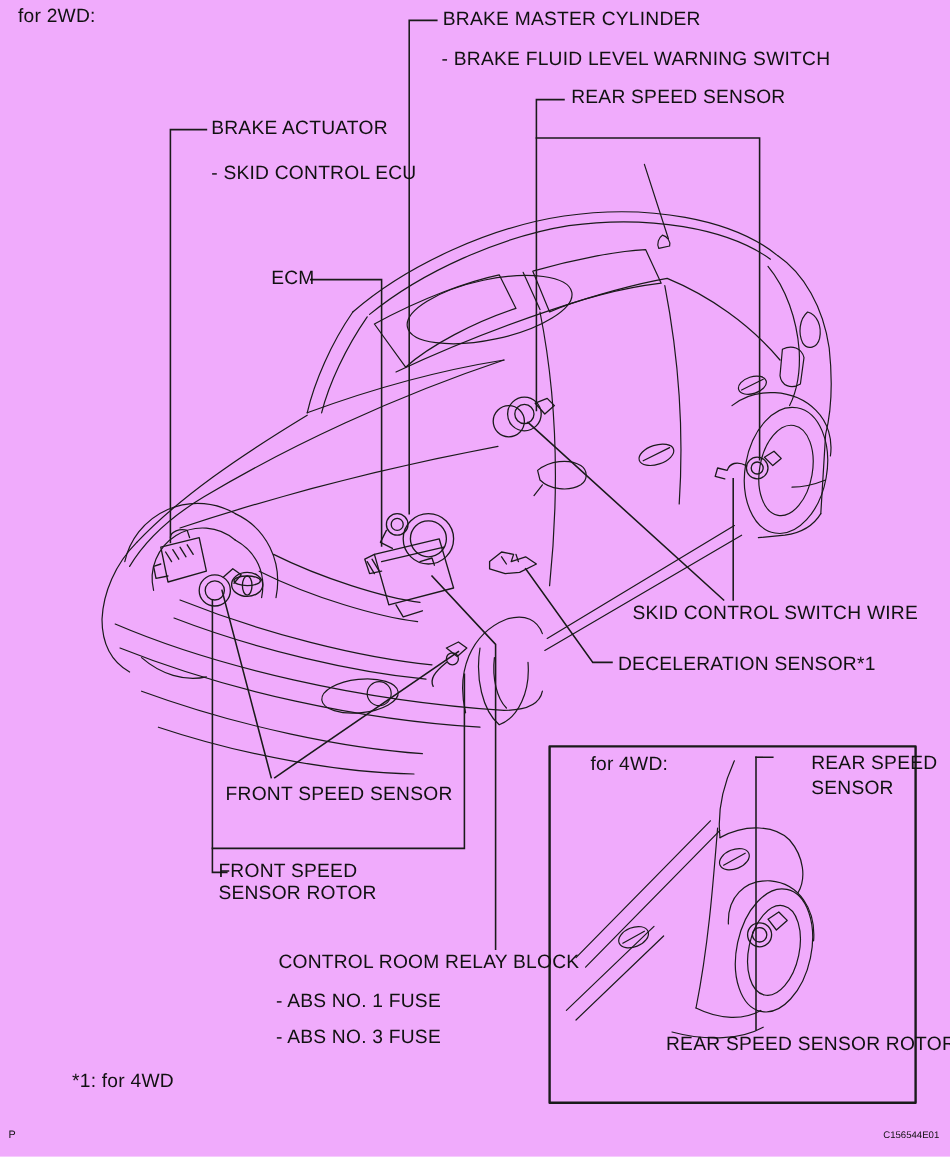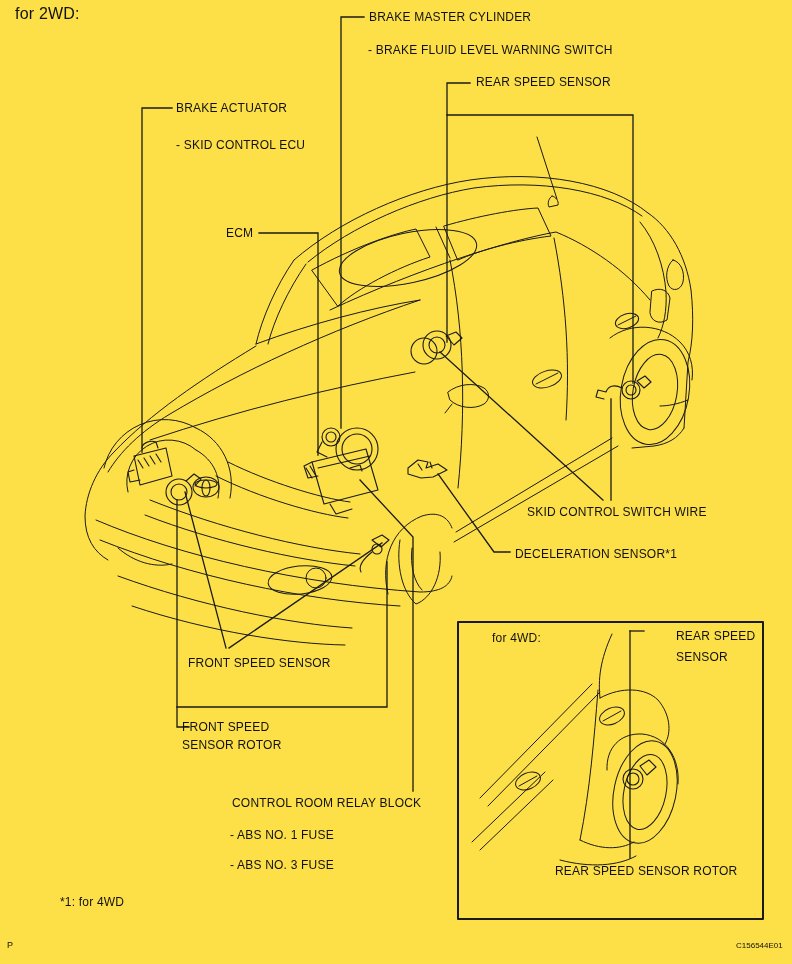--- a/index.html
+++ b/index.html
@@ -1,22 +1,22 @@
 <!DOCTYPE html>
 <html><head>
 <meta charset="utf-8">
 <style>
   html,body{margin:0;padding:0;background:#fff;}
   .page{
-    position:relative;width:792px;height:964px;background:#fde047;
+    position:relative;width:792px;height:964px;background:#f0abfc;
     font-family:"Liberation Sans", sans-serif;color:#111;overflow:hidden;
   }
   .art{position:absolute;left:0;top:0;width:792px;height:964px;}
   .lbl{
-    position:absolute;white-space:nowrap;font-size:12px;line-height:16px;
+    position:absolute;white-space:nowrap;font-size:16px;line-height:16px;
     letter-spacing:0.2px;color:#111;
   }
   .lbl.big{font-size:16px;}
   .lbl.tiny{font-size:9px;letter-spacing:0;}
   .lbl.micro{font-size:8px;letter-spacing:0;}
   .twoline div{white-space:nowrap;}
   .lh18 div{line-height:18px;}
   .lh21 div{line-height:21px;}
 </style>
 </head>

